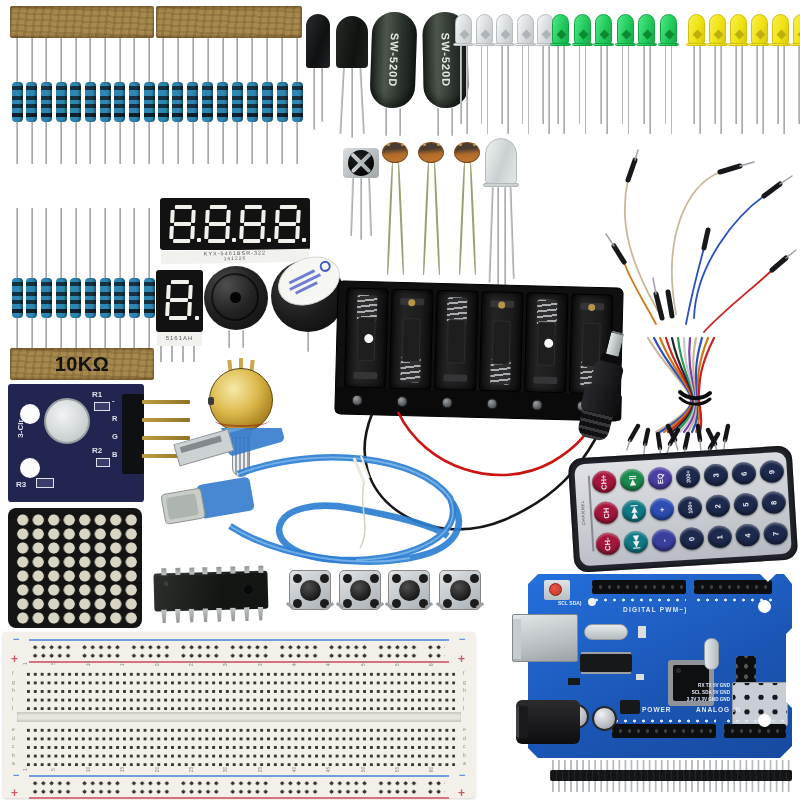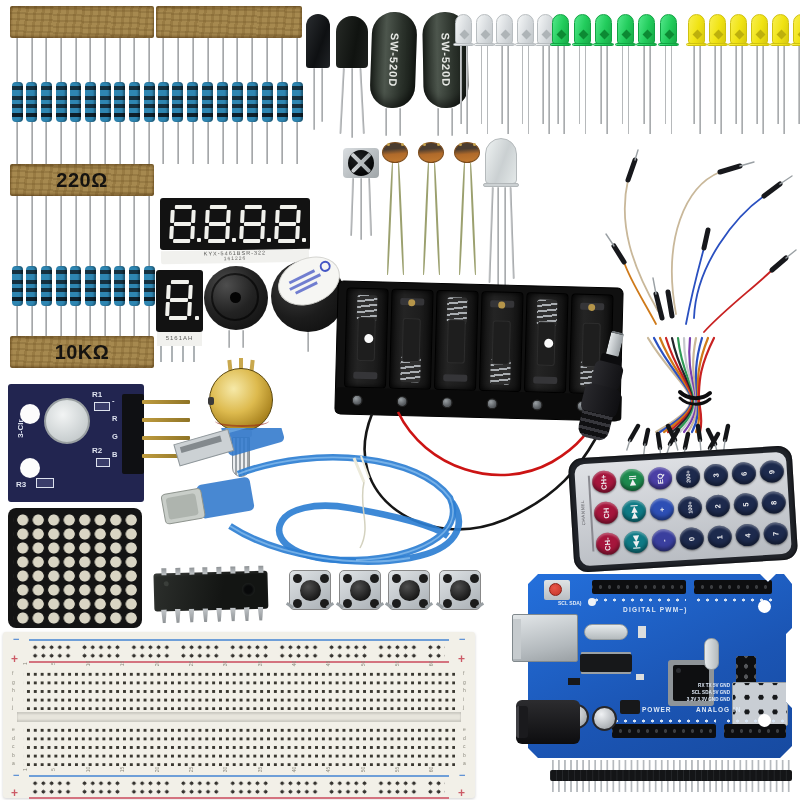--- a/index.html
+++ b/index.html
@@ -42,23 +42,20 @@
         <div class="abs" style="position:absolute;left:74.83333333333333px;top:44px;width:11px;height:40px;border-radius:4px;box-shadow:inset -2px 0 2px rgba(0,0,0,.35);background:linear-gradient(180deg,#2e86b2 0,#2e86b2 10%,#15303f 10%,#15303f 20%,#2e86b2 20%,#2e86b2 34%,#15303f 34%,#15303f 44%,#2e86b2 44%,#2e86b2 56%,#15303f 56%,#15303f 66%,#2e86b2 66%,#2e86b2 78%,#0e1f2a 78%,#0e1f2a 88%,#2e86b2 88%)"></div>
         <div class="abs" style="position:absolute;left:94px;top:0;bottom:0;width:2px;background:linear-gradient(90deg,#cfd1d3,#97999b)"></div>
         <div class="abs" style="position:absolute;left:89.5px;top:44px;width:11px;height:40px;border-radius:4px;box-shadow:inset -2px 0 2px rgba(0,0,0,.35);background:linear-gradient(180deg,#2e86b2 0,#2e86b2 10%,#15303f 10%,#15303f 20%,#2e86b2 20%,#2e86b2 34%,#15303f 34%,#15303f 44%,#2e86b2 44%,#2e86b2 56%,#15303f 56%,#15303f 66%,#2e86b2 66%,#2e86b2 78%,#0e1f2a 78%,#0e1f2a 88%,#2e86b2 88%)"></div>
         <div class="abs" style="position:absolute;left:108.66666666666667px;top:0;bottom:0;width:2px;background:linear-gradient(90deg,#cfd1d3,#97999b)"></div>
         <div class="abs" style="position:absolute;left:104.16666666666667px;top:44px;width:11px;height:40px;border-radius:4px;box-shadow:inset -2px 0 2px rgba(0,0,0,.35);background:linear-gradient(180deg,#2e86b2 0,#2e86b2 10%,#15303f 10%,#15303f 20%,#2e86b2 20%,#2e86b2 34%,#15303f 34%,#15303f 44%,#2e86b2 44%,#2e86b2 56%,#15303f 56%,#15303f 66%,#2e86b2 66%,#2e86b2 78%,#0e1f2a 78%,#0e1f2a 88%,#2e86b2 88%)"></div>
         <div class="abs" style="position:absolute;left:123.33333333333333px;top:0;bottom:0;width:2px;background:linear-gradient(90deg,#cfd1d3,#97999b)"></div>
         <div class="abs" style="position:absolute;left:118.83333333333333px;top:44px;width:11px;height:40px;border-radius:4px;box-shadow:inset -2px 0 2px rgba(0,0,0,.35);background:linear-gradient(180deg,#2e86b2 0,#2e86b2 10%,#15303f 10%,#15303f 20%,#2e86b2 20%,#2e86b2 34%,#15303f 34%,#15303f 44%,#2e86b2 44%,#2e86b2 56%,#15303f 56%,#15303f 66%,#2e86b2 66%,#2e86b2 78%,#0e1f2a 78%,#0e1f2a 88%,#2e86b2 88%)"></div>
         <div class="abs" style="position:absolute;left:138px;top:0;bottom:0;width:2px;background:linear-gradient(90deg,#cfd1d3,#97999b)"></div>
         <div class="abs" style="position:absolute;left:133.5px;top:44px;width:11px;height:40px;border-radius:4px;box-shadow:inset -2px 0 2px rgba(0,0,0,.35);background:linear-gradient(180deg,#2e86b2 0,#2e86b2 10%,#15303f 10%,#15303f 20%,#2e86b2 20%,#2e86b2 34%,#15303f 34%,#15303f 44%,#2e86b2 44%,#2e86b2 56%,#15303f 56%,#15303f 66%,#2e86b2 66%,#2e86b2 78%,#0e1f2a 78%,#0e1f2a 88%,#2e86b2 88%)"></div>
       </div>
-    <div class="abs tape" style="bottom:0;height:32px">
-      <span class="tapelabel">220Ω</span>
-    </div>
   </div>
   <div class="abs" id="strip-1k" style="left:156px;top:6px;width:146px;height:190px">
     <div class="abs tape" style="top:0;height:32px"></div>
     <div class="abs rzone" style="left:0;right:0;top:32px;bottom:32px">
         <div class="abs" style="position:absolute;left:6px;top:0;bottom:0;width:2px;background:linear-gradient(90deg,#cfd1d3,#97999b)"></div>
         <div class="abs" style="position:absolute;left:1.5px;top:44px;width:11px;height:40px;border-radius:4px;box-shadow:inset -2px 0 2px rgba(0,0,0,.35);background:linear-gradient(180deg,#2e86b2 0,#2e86b2 10%,#15303f 10%,#15303f 20%,#2e86b2 20%,#2e86b2 34%,#15303f 34%,#15303f 44%,#2e86b2 44%,#2e86b2 56%,#15303f 56%,#15303f 66%,#2e86b2 66%,#2e86b2 78%,#0e1f2a 78%,#0e1f2a 88%,#2e86b2 88%)"></div>
         <div class="abs" style="position:absolute;left:20.88888888888889px;top:0;bottom:0;width:2px;background:linear-gradient(90deg,#cfd1d3,#97999b)"></div>
         <div class="abs" style="position:absolute;left:16.38888888888889px;top:44px;width:11px;height:40px;border-radius:4px;box-shadow:inset -2px 0 2px rgba(0,0,0,.35);background:linear-gradient(180deg,#2e86b2 0,#2e86b2 10%,#15303f 10%,#15303f 20%,#2e86b2 20%,#2e86b2 34%,#15303f 34%,#15303f 44%,#2e86b2 44%,#2e86b2 56%,#15303f 56%,#15303f 66%,#2e86b2 66%,#2e86b2 78%,#0e1f2a 78%,#0e1f2a 88%,#2e86b2 88%)"></div>
         <div class="abs" style="position:absolute;left:35.77777777777778px;top:0;bottom:0;width:2px;background:linear-gradient(90deg,#cfd1d3,#97999b)"></div>
         <div class="abs" style="position:absolute;left:31.27777777777778px;top:44px;width:11px;height:40px;border-radius:4px;box-shadow:inset -2px 0 2px rgba(0,0,0,.35);background:linear-gradient(180deg,#2e86b2 0,#2e86b2 10%,#15303f 10%,#15303f 20%,#2e86b2 20%,#2e86b2 34%,#15303f 34%,#15303f 44%,#2e86b2 44%,#2e86b2 56%,#15303f 56%,#15303f 66%,#2e86b2 66%,#2e86b2 78%,#0e1f2a 78%,#0e1f2a 88%,#2e86b2 88%)"></div>
@@ -71,21 +68,21 @@
         <div class="abs" style="position:absolute;left:95.33333333333333px;top:0;bottom:0;width:2px;background:linear-gradient(90deg,#cfd1d3,#97999b)"></div>
         <div class="abs" style="position:absolute;left:90.83333333333333px;top:44px;width:11px;height:40px;border-radius:4px;box-shadow:inset -2px 0 2px rgba(0,0,0,.35);background:linear-gradient(180deg,#2e86b2 0,#2e86b2 10%,#15303f 10%,#15303f 20%,#2e86b2 20%,#2e86b2 34%,#15303f 34%,#15303f 44%,#2e86b2 44%,#2e86b2 56%,#15303f 56%,#15303f 66%,#2e86b2 66%,#2e86b2 78%,#0e1f2a 78%,#0e1f2a 88%,#2e86b2 88%)"></div>
         <div class="abs" style="position:absolute;left:110.22222222222223px;top:0;bottom:0;width:2px;background:linear-gradient(90deg,#cfd1d3,#97999b)"></div>
         <div class="abs" style="position:absolute;left:105.72222222222223px;top:44px;width:11px;height:40px;border-radius:4px;box-shadow:inset -2px 0 2px rgba(0,0,0,.35);background:linear-gradient(180deg,#2e86b2 0,#2e86b2 10%,#15303f 10%,#15303f 20%,#2e86b2 20%,#2e86b2 34%,#15303f 34%,#15303f 44%,#2e86b2 44%,#2e86b2 56%,#15303f 56%,#15303f 66%,#2e86b2 66%,#2e86b2 78%,#0e1f2a 78%,#0e1f2a 88%,#2e86b2 88%)"></div>
         <div class="abs" style="position:absolute;left:125.11111111111111px;top:0;bottom:0;width:2px;background:linear-gradient(90deg,#cfd1d3,#97999b)"></div>
         <div class="abs" style="position:absolute;left:120.61111111111111px;top:44px;width:11px;height:40px;border-radius:4px;box-shadow:inset -2px 0 2px rgba(0,0,0,.35);background:linear-gradient(180deg,#2e86b2 0,#2e86b2 10%,#15303f 10%,#15303f 20%,#2e86b2 20%,#2e86b2 34%,#15303f 34%,#15303f 44%,#2e86b2 44%,#2e86b2 56%,#15303f 56%,#15303f 66%,#2e86b2 66%,#2e86b2 78%,#0e1f2a 78%,#0e1f2a 88%,#2e86b2 88%)"></div>
         <div class="abs" style="position:absolute;left:140px;top:0;bottom:0;width:2px;background:linear-gradient(90deg,#cfd1d3,#97999b)"></div>
         <div class="abs" style="position:absolute;left:135.5px;top:44px;width:11px;height:40px;border-radius:4px;box-shadow:inset -2px 0 2px rgba(0,0,0,.35);background:linear-gradient(180deg,#2e86b2 0,#2e86b2 10%,#15303f 10%,#15303f 20%,#2e86b2 20%,#2e86b2 34%,#15303f 34%,#15303f 44%,#2e86b2 44%,#2e86b2 56%,#15303f 56%,#15303f 66%,#2e86b2 66%,#2e86b2 78%,#0e1f2a 78%,#0e1f2a 88%,#2e86b2 88%)"></div>
       </div>
   </div>
-  <div class="abs" id="strip-10k" style="left:10px;top:196px;width:144px;height:172px">
+  <div class="abs" id="strip-10k" style="left:10px;top:208px;width:144px;height:172px">
     <div class="abs rzone" style="left:0;right:0;top:0;bottom:32px">
         <div class="abs" style="position:absolute;left:6px;top:0;bottom:0;width:2px;background:linear-gradient(90deg,#cfd1d3,#97999b)"></div>
         <div class="abs" style="position:absolute;left:1.5px;top:70px;width:11px;height:40px;border-radius:4px;box-shadow:inset -2px 0 2px rgba(0,0,0,.35);background:linear-gradient(180deg,#2e86b2 0,#2e86b2 10%,#15303f 10%,#15303f 20%,#2e86b2 20%,#2e86b2 34%,#15303f 34%,#15303f 44%,#2e86b2 44%,#2e86b2 56%,#15303f 56%,#15303f 66%,#2e86b2 66%,#2e86b2 78%,#0e1f2a 78%,#0e1f2a 88%,#2e86b2 88%)"></div>
         <div class="abs" style="position:absolute;left:20.666666666666664px;top:0;bottom:0;width:2px;background:linear-gradient(90deg,#cfd1d3,#97999b)"></div>
         <div class="abs" style="position:absolute;left:16.166666666666664px;top:70px;width:11px;height:40px;border-radius:4px;box-shadow:inset -2px 0 2px rgba(0,0,0,.35);background:linear-gradient(180deg,#2e86b2 0,#2e86b2 10%,#15303f 10%,#15303f 20%,#2e86b2 20%,#2e86b2 34%,#15303f 34%,#15303f 44%,#2e86b2 44%,#2e86b2 56%,#15303f 56%,#15303f 66%,#2e86b2 66%,#2e86b2 78%,#0e1f2a 78%,#0e1f2a 88%,#2e86b2 88%)"></div>
         <div class="abs" style="position:absolute;left:35.33333333333333px;top:0;bottom:0;width:2px;background:linear-gradient(90deg,#cfd1d3,#97999b)"></div>
         <div class="abs" style="position:absolute;left:30.83333333333333px;top:70px;width:11px;height:40px;border-radius:4px;box-shadow:inset -2px 0 2px rgba(0,0,0,.35);background:linear-gradient(180deg,#2e86b2 0,#2e86b2 10%,#15303f 10%,#15303f 20%,#2e86b2 20%,#2e86b2 34%,#15303f 34%,#15303f 44%,#2e86b2 44%,#2e86b2 56%,#15303f 56%,#15303f 66%,#2e86b2 66%,#2e86b2 78%,#0e1f2a 78%,#0e1f2a 88%,#2e86b2 88%)"></div>
         <div class="abs" style="position:absolute;left:50px;top:0;bottom:0;width:2px;background:linear-gradient(90deg,#cfd1d3,#97999b)"></div>
         <div class="abs" style="position:absolute;left:45.5px;top:70px;width:11px;height:40px;border-radius:4px;box-shadow:inset -2px 0 2px rgba(0,0,0,.35);background:linear-gradient(180deg,#2e86b2 0,#2e86b2 10%,#15303f 10%,#15303f 20%,#2e86b2 20%,#2e86b2 34%,#15303f 34%,#15303f 44%,#2e86b2 44%,#2e86b2 56%,#15303f 56%,#15303f 66%,#2e86b2 66%,#2e86b2 78%,#0e1f2a 78%,#0e1f2a 88%,#2e86b2 88%)"></div>
         <div class="abs" style="position:absolute;left:64.66666666666666px;top:0;bottom:0;width:2px;background:linear-gradient(90deg,#cfd1d3,#97999b)"></div>

